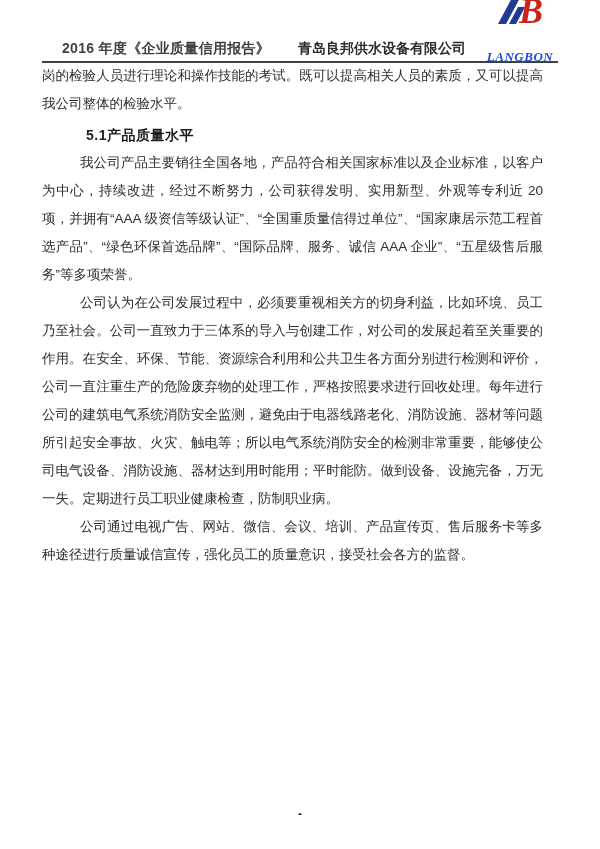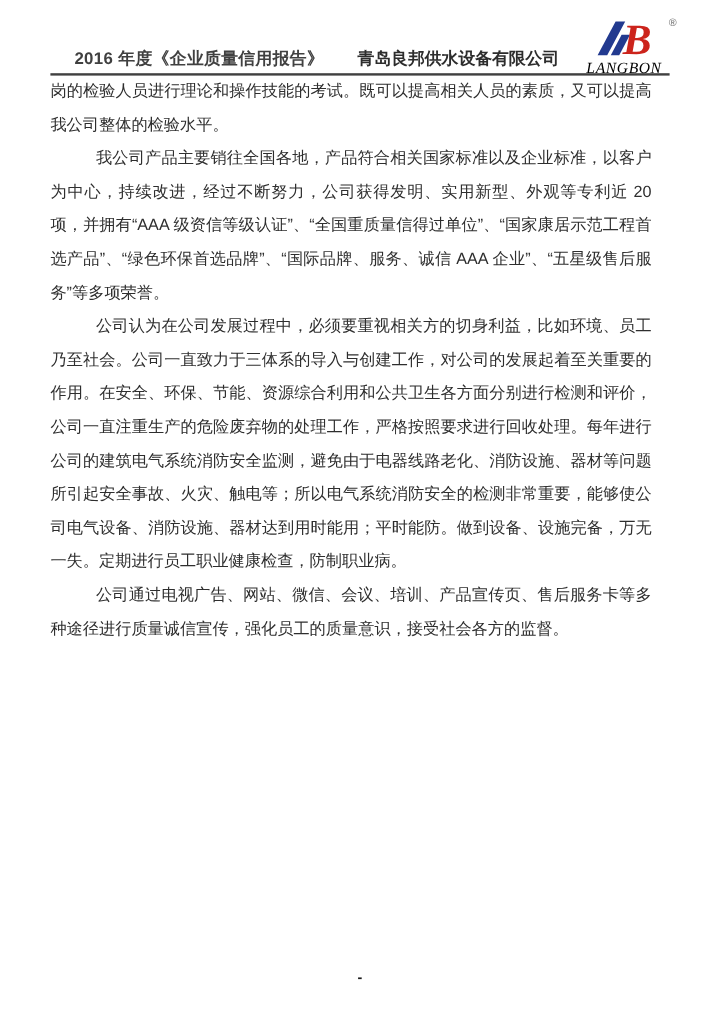--- a/index.html
+++ b/index.html
@@ -34,23 +34,23 @@
     width: 92px; text-align: center;
   }
   .emblem-wrap { position: relative; height: 34px; margin-bottom: 0; }
   .emblem-wrap svg { position: absolute; right: 12px; top: 0; }
   .reg-mark {
     position: absolute; right: 2px; top: -1px;
     font-size: 9px; color: #8a8a8a; font-weight: bold;
   }
   .logo-word {
     font-family: "Liberation Serif", serif;
-    font-style: italic; font-weight: normal;
+    font-style: italic; font-weight: bold;
     font-size: 13px; letter-spacing: 0.5px;
-    color: #000000; white-space: nowrap;
+    color: #1d4ed8; white-space: nowrap; margin-top: 22px;
   }
   
   .doc-body { position: absolute; top: 62px; left: 42px; right: 57px; }
   p.para {
     margin: 0;
     font-size: 13.5px;
     line-height: 28px;
     text-align: justify;
     text-indent: 38px;
     color: #2e2e2e;
@@ -93,20 +93,21 @@
         <span class="reg-mark">®</span>
       </div>
       <div class="logo-word">LANGBON</div>
     </div>
   </div>
 
   <div class="doc-body">
     <p class="para cont">岗的检验人员进行理论和操作技能的考试。既可以提高相关人员的素质，又可以提高我公司整体的检验水平。</p>
 
 
+    <h2 class="sub">5.1产品质量水平</h2>
     <p class="para">我公司产品主要销往全国各地，产品符合相关国家标准以及企业标准，以客户为中心，持续改进，经过不断努力，公司获得发明、实用新型、外观等专利近 20 项，并拥有“AAA 级资信等级认证”、“全国重质量信得过单位”、“国家康居示范工程首选产品”、“绿色环保首选品牌”、“国际品牌、服务、诚信 AAA 企业”、“五星级售后服务”等多项荣誉。</p>
 
 
     <p class="para">公司认为在公司发展过程中，必须要重视相关方的切身利益，比如环境、员工乃至社会。公司一直致力于三体系的导入与创建工作，对公司的发展起着至关重要的作用。在安全、环保、节能、资源综合利用和公共卫生各方面分别进行检测和评价，公司一直注重生产的危险废弃物的处理工作，严格按照要求进行回收处理。每年进行公司的建筑电气系统消防安全监测，避免由于电器线路老化、消防设施、器材等问题所引起安全事故、火灾、触电等；所以电气系统消防安全的检测非常重要，能够使公司电气设备、消防设施、器材达到用时能用；平时能防。做到设备、设施完备，万无一失。定期进行员工职业健康检查，防制职业病。</p>
     <p class="para">公司通过电视广告、网站、微信、会议、培训、产品宣传页、售后服务卡等多种途径进行质量诚信宣传，强化员工的质量意识，接受社会各方的监督。</p>
   </div>
 
   <div class="footer">
     <span>-</span>
   </div>

